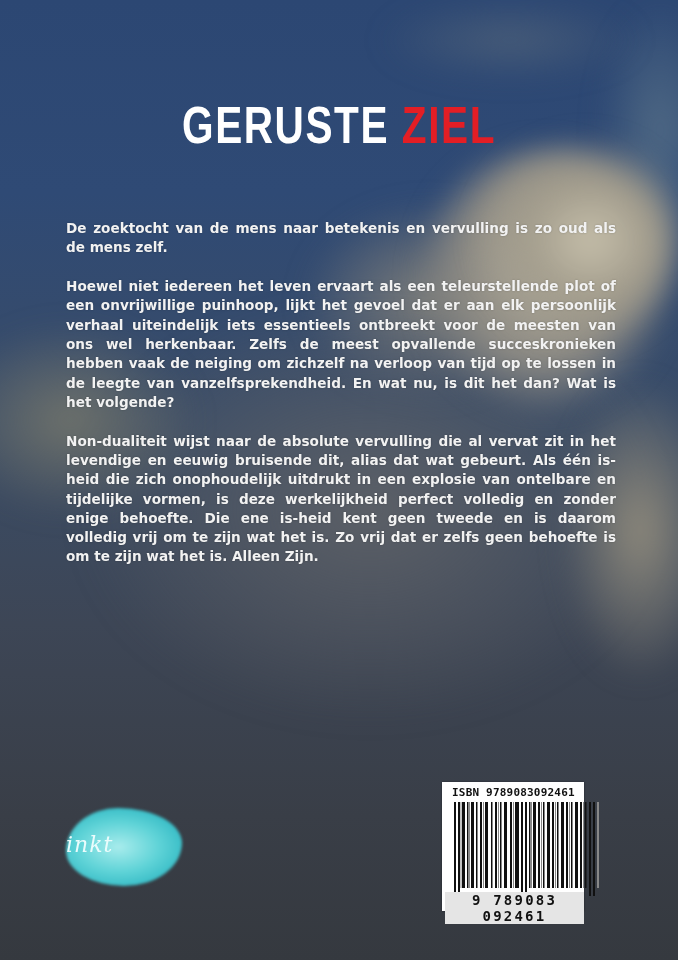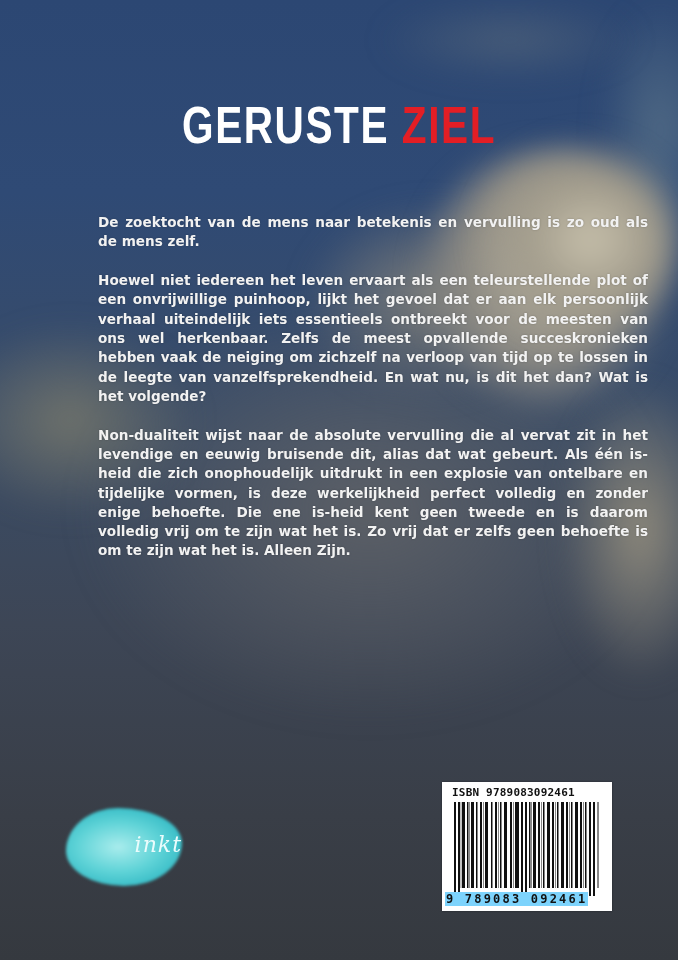--- a/index.html
+++ b/index.html
@@ -25,58 +25,57 @@
     .title {
       position: absolute; left: 0; width: 678px; top: 95px; text-align: center;
       font-family: "Liberation Sans", sans-serif; font-weight: 700;
       font-size: 52px; letter-spacing: 2px; line-height: 60px;
       transform: scaleX(0.78); transform-origin: 339px 0;
     }
     .title .w1 { color: #ffffff; }
     .title .w2 { color: #e31e25; }
 
     .body-text {
-      position: absolute; left: 66px; top: 213px; width: 550px;
+      position: absolute; left: 66px; top: 219px; width: 550px;
       font-family: "DejaVu Sans", sans-serif; font-size: 13.6px; line-height: 19.3px;
       color: #f2f2f2; text-align: justify; font-weight: 600;
       text-shadow: 0 0 2px rgba(0,0,0,0.25);
-      margin-left: 32px;
     }
     .body-text p { margin: 0 0 19.5px 0; }
 
     .logo {
       position: absolute; left: 66px; top: 808px; width: 116px; height: 78px;
     }
     .logo-blob {
       position: absolute; inset: 0; border-radius: 45% 55% 50% 50% / 55% 45% 55% 45%;
       background: radial-gradient(ellipse at 45% 50%, #a8ecec 0%, #5fd3d7 45%, #37bcc6 75%, rgba(55,188,198,0) 100%);
       filter: blur(1.5px);
     }
     .logo-text {
-      position: absolute; left: 0; right: 0; top: 24px; text-align: right;
+      position: absolute; left: 0; right: 0; top: 24px; text-align: left;
       font-family: "DejaVu Serif", serif; font-style: italic; font-size: 22px;
       color: #eafcfc; letter-spacing: 1px;
     }
 
     .barcode {
-      position: absolute; left: 442px; top: 782px; width: 170px; height: 129px;
+      position: absolute; left: 442px; top: 782px; width: 142px; height: 129px;
       background: #ffffff; box-shadow: 0 0 2px rgba(0,0,0,0.4); text-align: center;
     }
     .isbn-top {
       position: absolute; left: 10px; top: 4px;
       font-family: "DejaVu Sans Mono", monospace; font-size: 11px; font-weight: 700;
       color: #111; letter-spacing: 0.2px;
     }
     .bars {
       position: absolute; left: 12px; top: 20px; width: 146px; height: 94px;
     }
     .isbn-bottom {
       position: absolute; left: 3px; top: 110px;
-      font-family: "DejaVu Sans Mono", monospace; font-size: 12px; font-weight: 700;
-      color: #111; letter-spacing: 2.2px; background: #7dd3fc; padding: 0 1px;
+      font-family: "DejaVu Sans Mono", monospace; font-size: 14px; font-weight: 700;
+      color: #111; letter-spacing: 2.2px; background: #e5e5e5; padding: 0 1px;
     }
   </style>
 </head>
 <body>
 
 <div class="cover">
   <div class="cloud c7"></div>
   <div class="cloud c8"></div>
   <div class="cloud c3"></div>
   <div class="cloud c5"></div>

